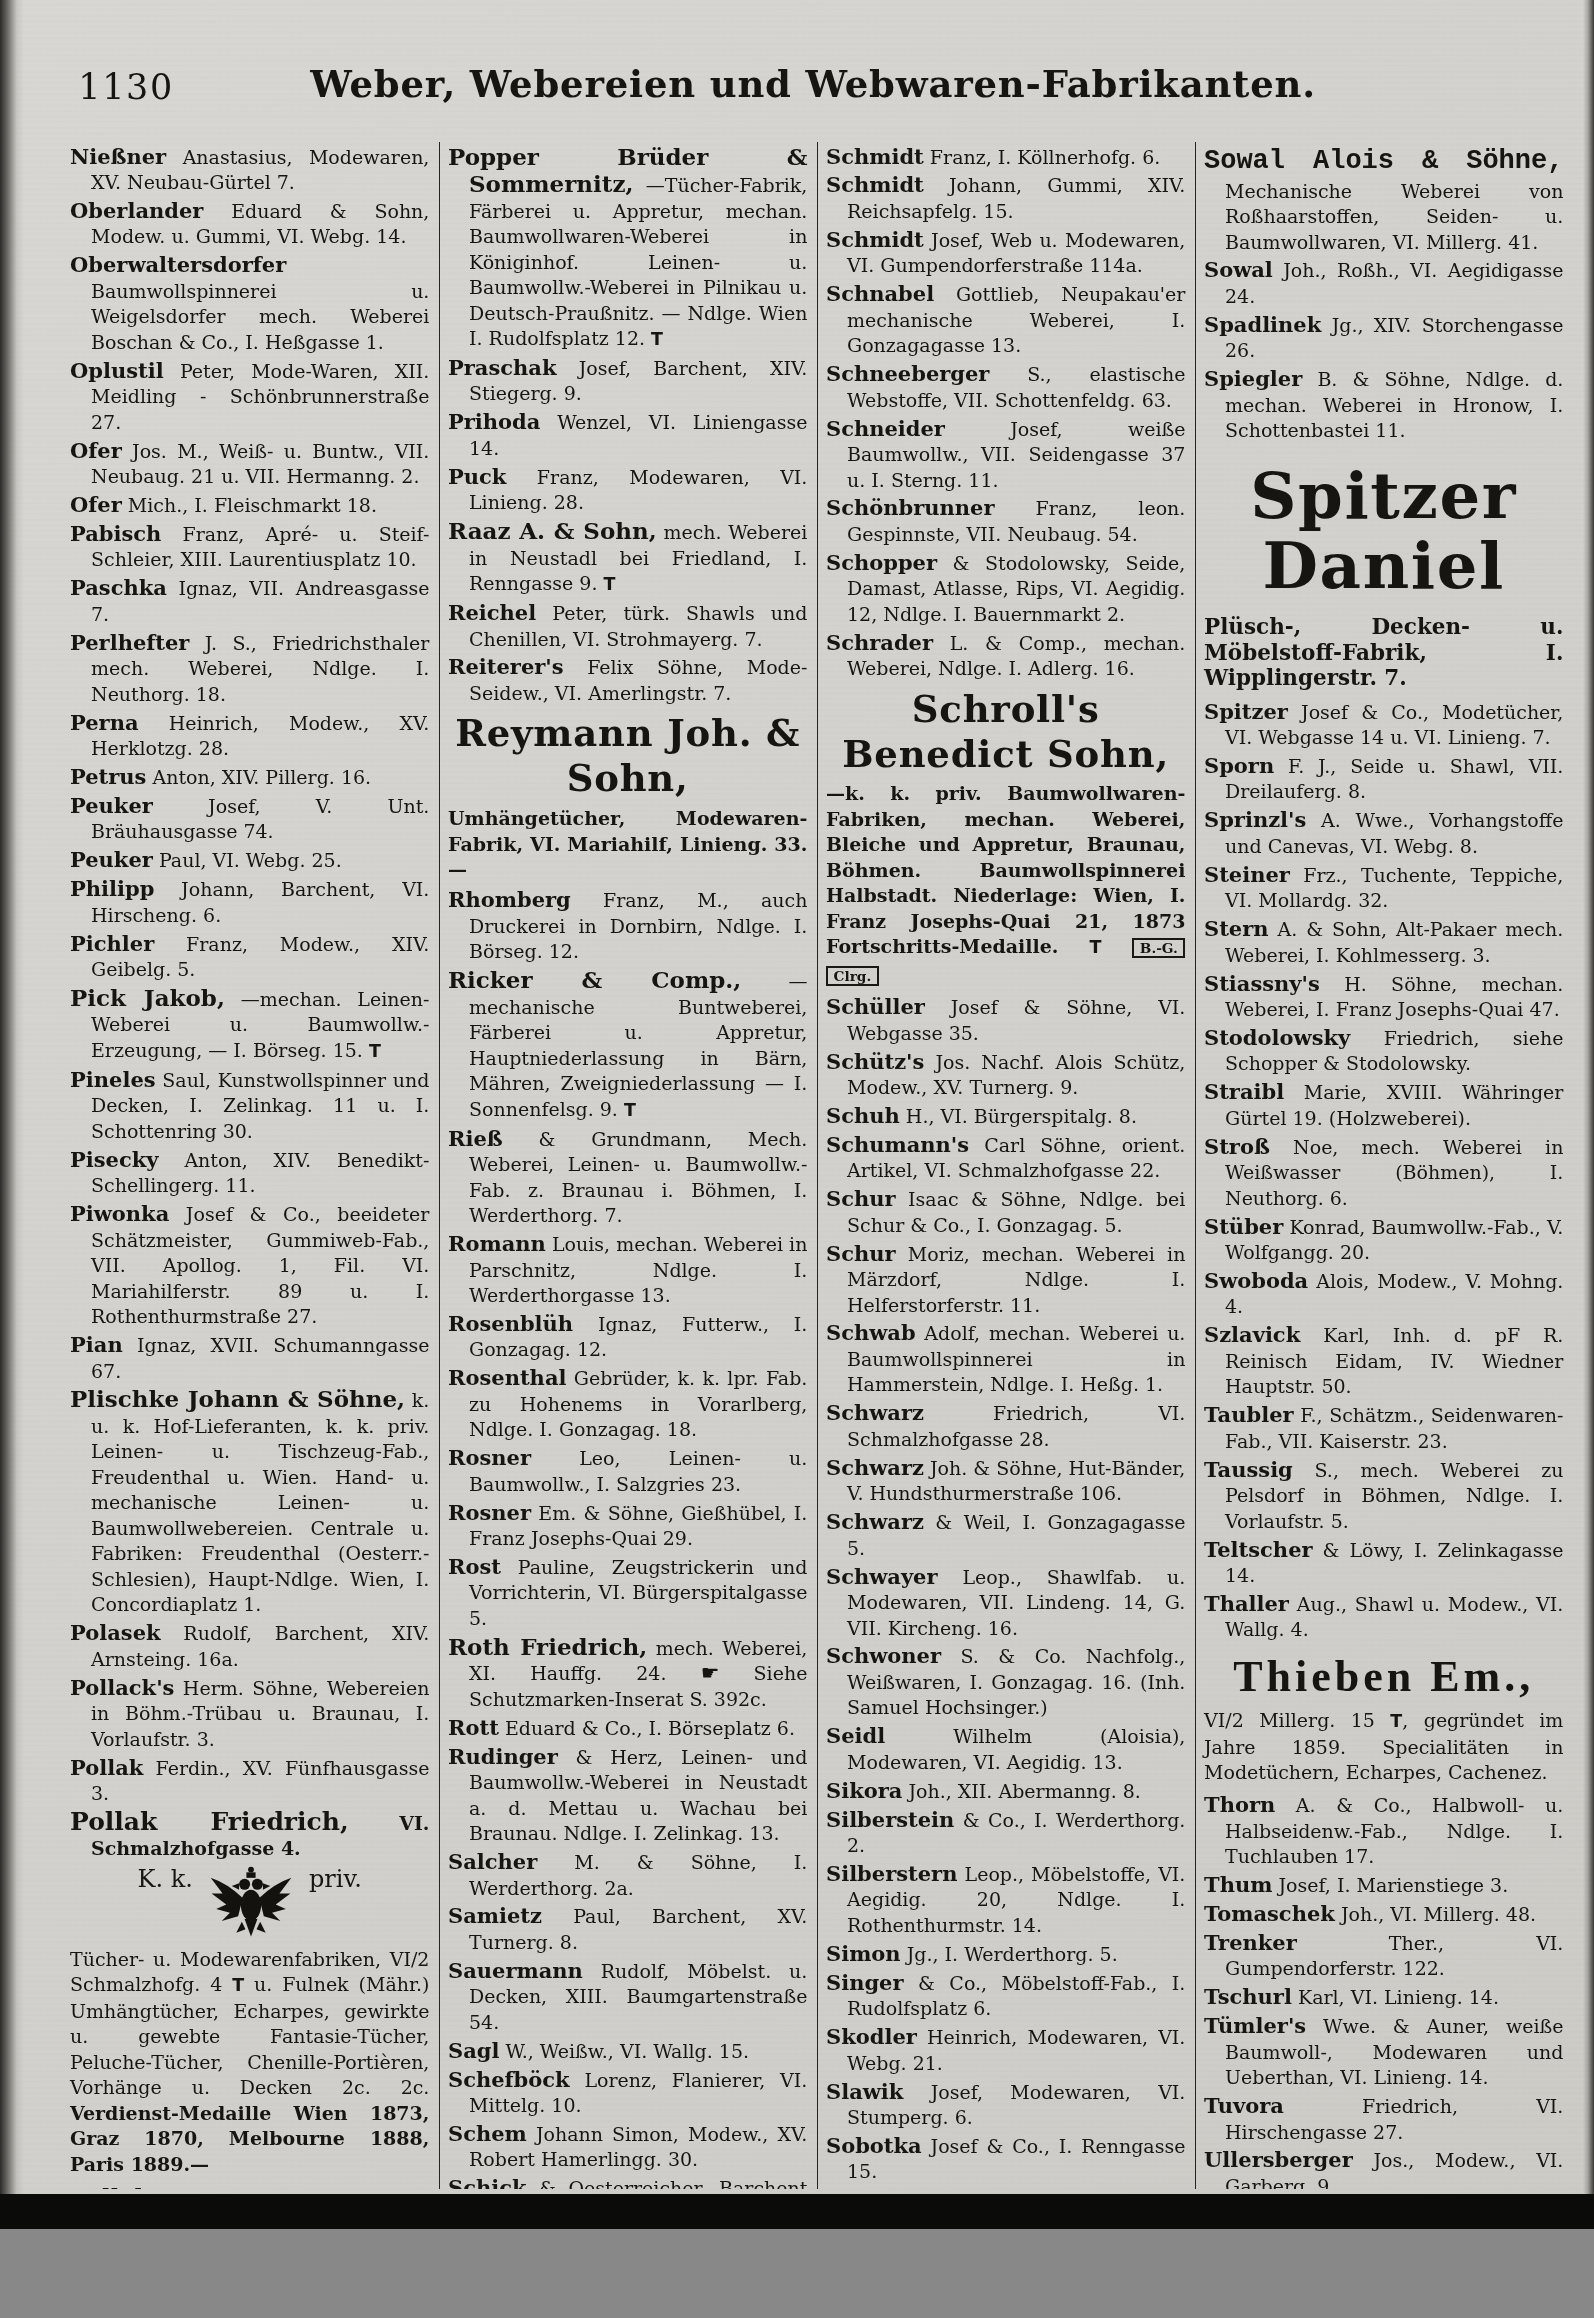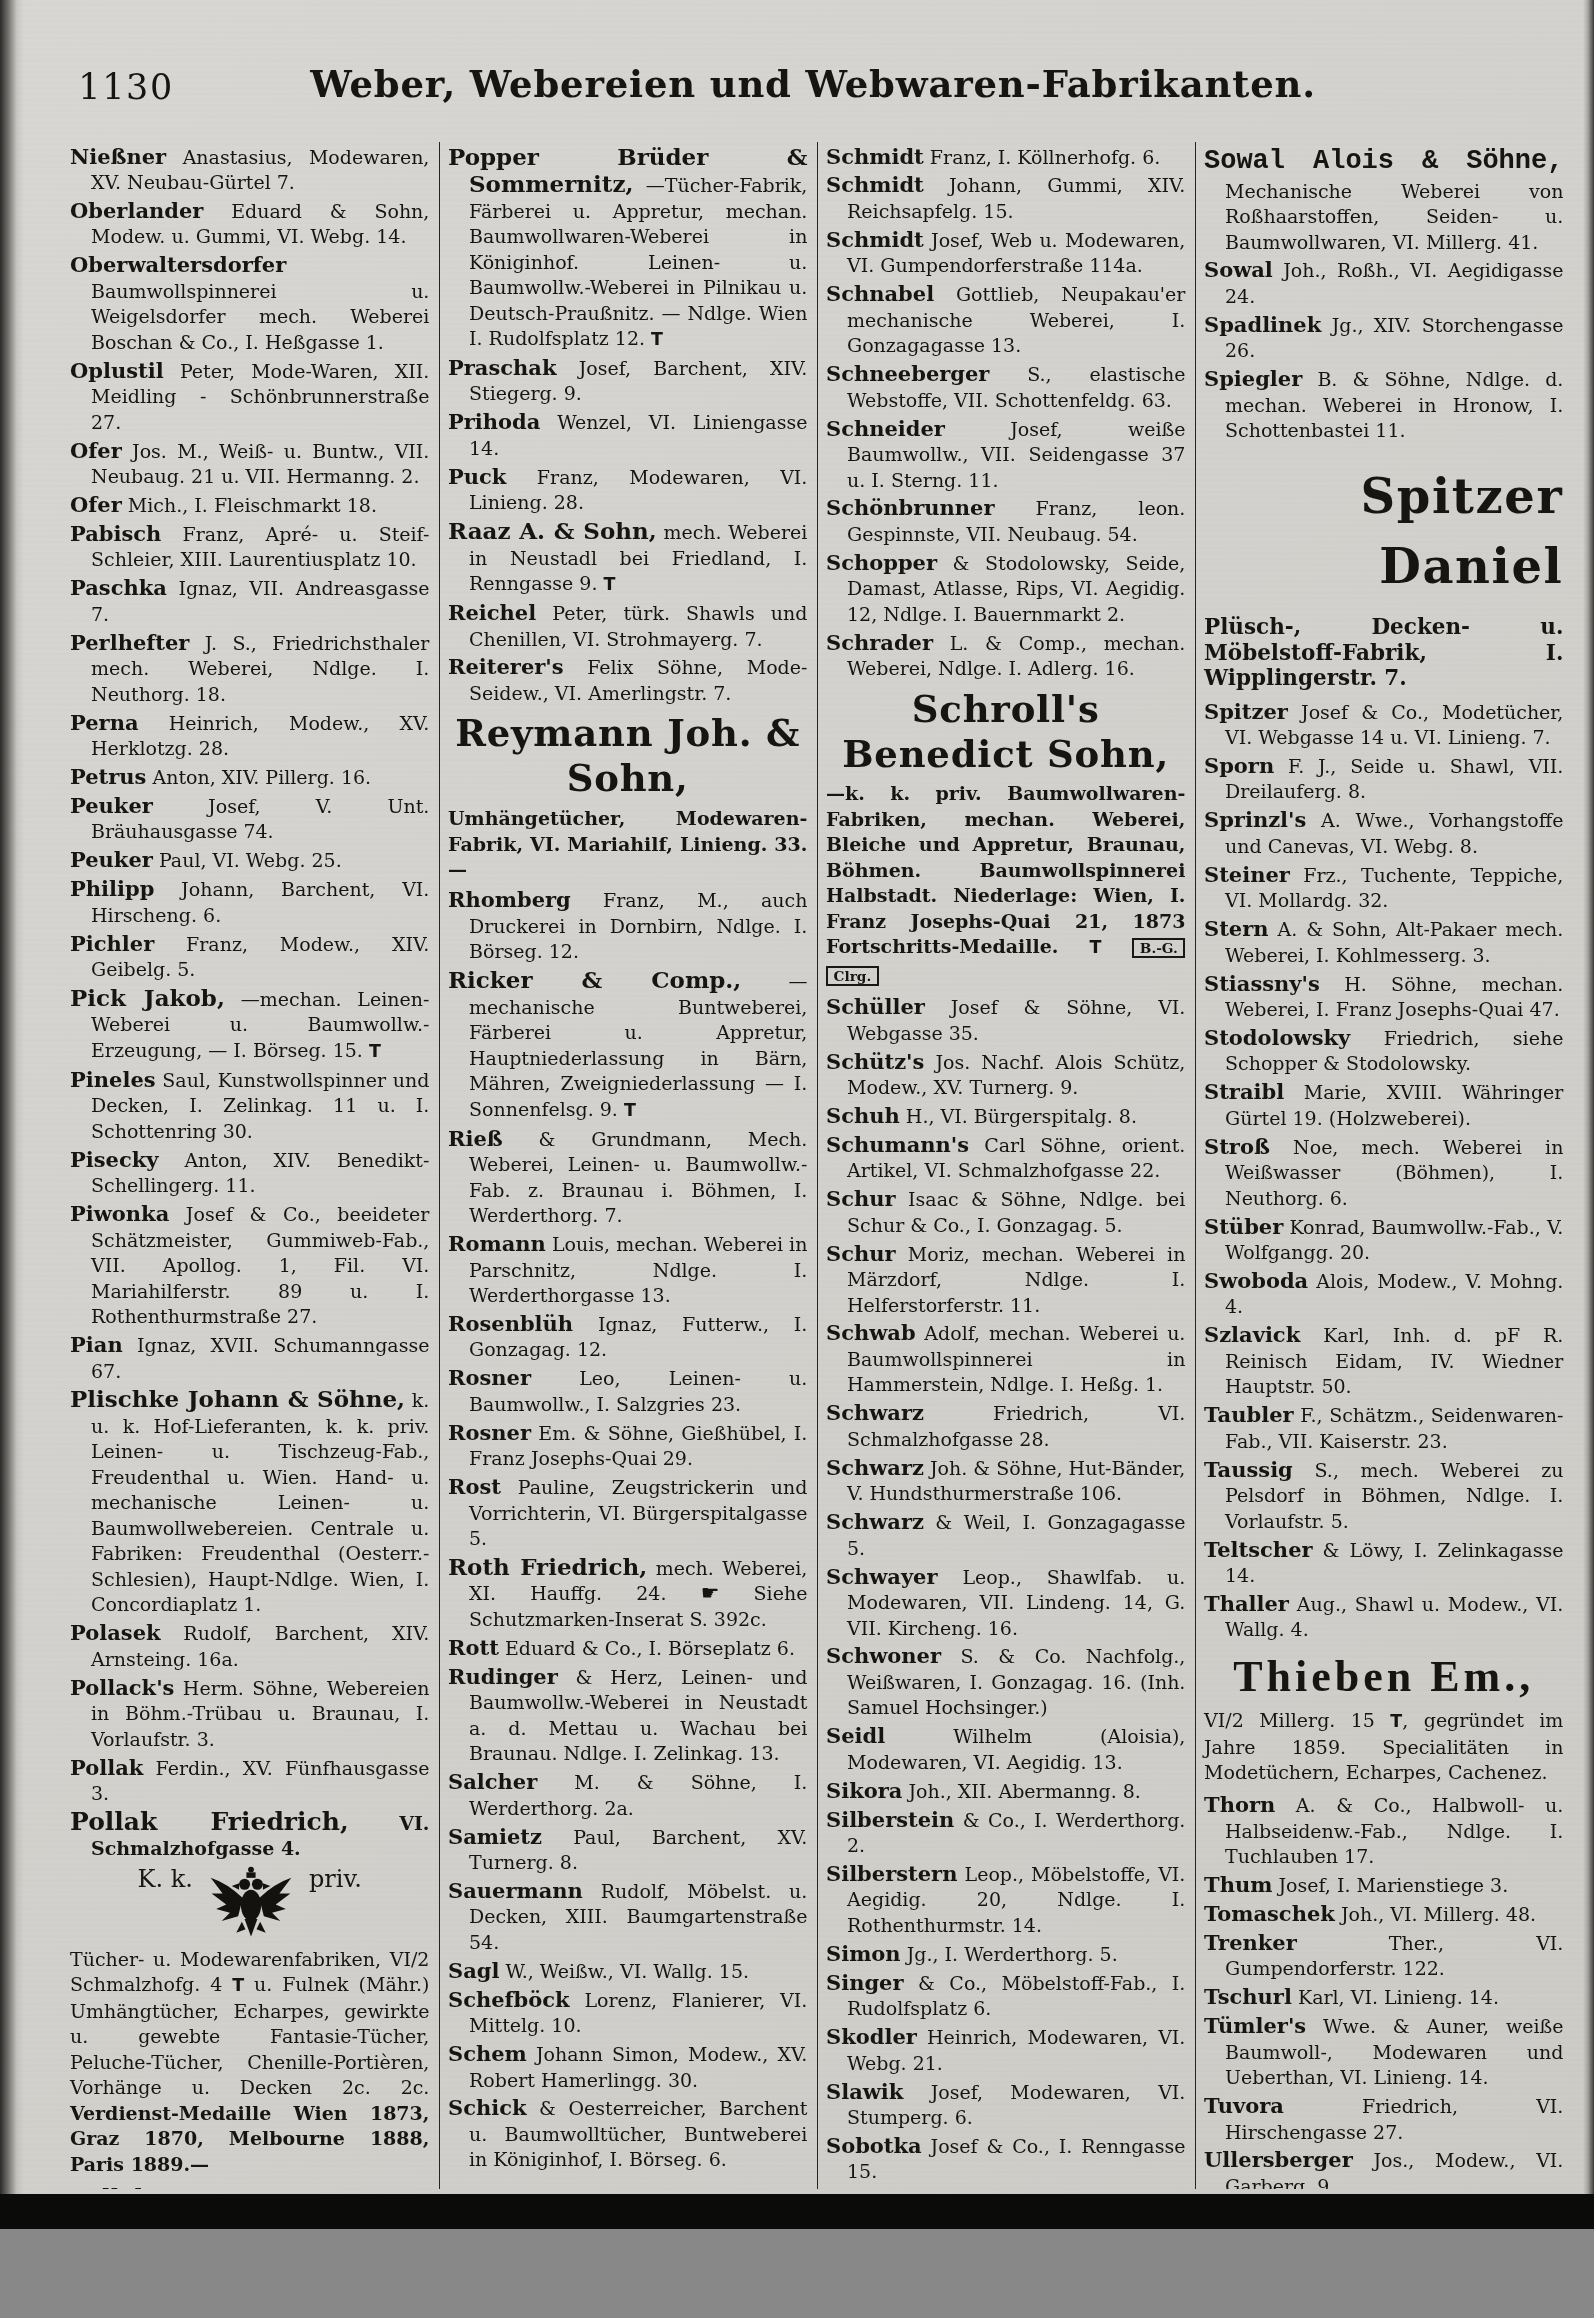--- a/index.html
+++ b/index.html
@@ -27,21 +27,21 @@
   .e-name{font-weight:bold;font-size:21px;}
   .lead-md .e-name{font-size:23px;}
   .lead-lg .e-name{font-size:27px;line-height:35px;font-family:Liberation Mono, monospace;}
   .bold .e-text{font-weight:bold;}
   .bold .e-name{font-size:25px;}
   .s-disp{padding-left:0;text-indent:0;margin:4.8px 0 4.8px;}
   .s-disp .e-name{display:block;font-size:37px;line-height:45px;text-align:center;letter-spacing:0.8px;margin:3.2px 0 4.8px;}
   .s-poster{padding-left:0;text-indent:0;margin:8px 0 6.4px;}
   .s-poster .e-name{display:block;font-family:"Liberation Serif",serif;font-size:44px;line-height:51px;text-align:center;letter-spacing:4px;margin:4.8px 0 6.4px;}
   .s-giant{padding-left:0;text-indent:0;margin:17.5px 0 8px;}
-  .s-giant .e-name{display:block;font-size:48px;line-height:70px;text-align:right;letter-spacing:1.6px;margin:0 0 12.8px;}
+  .s-giant .e-name{display:block;font-size:64px;line-height:70px;text-align:center;letter-spacing:1.6px;margin:0 0 12.8px;}
   .s-giant .e-text{display:block;font-weight:bold;font-size:21.5px;}
   .s-adbody{padding-left:0;text-indent:0;margin-bottom:6.4px;}
   .eagle-row{display:flex;align-items:flex-start;justify-content:center;gap:10px;font-size:24px;margin:3.2px 0 4.8px;}
   .eagle svg{display:block;width:96px;height:77px;}
   .tmark{font-family:"DejaVu Sans","Liberation Sans",sans-serif;font-weight:bold;font-size:.92em;}
   .boxmark{border:2.4px solid #1a1814;padding:0 5.6px;font-size:.72em;font-weight:bold;white-space:nowrap;}
   .hand-icon{font-family:"DejaVu Sans",sans-serif;font-size:1.1em;}
 </style>
 </head>
 <body>
@@ -115,20 +115,21 @@
         <div class="entry"><span class="e-name">Puck</span> <span class="e-text">Franz, Modewaren, VI. Linieng. 28.</span></div>
         <div class="entry lead-md"><span class="e-name">Raaz A. &amp; Sohn,</span> <span class="e-text">mech. Weberei in Neustadl bei Friedland, I. Renngasse 9. <span class="tmark">T</span></span></div>
         <div class="entry"><span class="e-name">Reichel</span> <span class="e-text">Peter, türk. Shawls und Chenillen, VI. Strohmayerg. 7.</span></div>
         <div class="entry"><span class="e-name">Reiterer's</span> <span class="e-text">Felix Söhne, Mode-Seidew., VI. Amerlingstr. 7.</span></div>
         <div class="entry s-disp"><span class="e-name">Reymann Joh. &amp; Sohn,</span> <span class="e-text"><b>Umhängetücher, Modewaren-Fabrik, VI. Mariahilf, Linieng. 33.—</b></span></div>
         <div class="entry"><span class="e-name">Rhomberg</span> <span class="e-text">Franz, M., auch Druckerei in Dornbirn, Ndlge. I. Börseg. 12.</span></div>
         <div class="entry lead-md"><span class="e-name">Ricker &amp; Comp.,</span> <span class="e-text">—mechanische Buntweberei, Färberei u. Appretur, Hauptniederlassung in Bärn, Mähren, Zweigniederlassung — I. Sonnenfelsg. 9. <span class="tmark">T</span></span></div>
         <div class="entry"><span class="e-name">Rieß</span> <span class="e-text">&amp; Grundmann, Mech. Weberei, Leinen- u. Baumwollw.-Fab. z. Braunau i. Böhmen, I. Werderthorg. 7.</span></div>
         <div class="entry"><span class="e-name">Romann</span> <span class="e-text">Louis, mechan. Weberei in Parschnitz, Ndlge. I. Werderthorgasse 13.</span></div>
         <div class="entry"><span class="e-name">Rosenblüh</span> <span class="e-text">Ignaz, Futterw., I. Gonzagag. 12.</span></div>
+        <div class="entry"><span class="e-name">Rosenthal</span> <span class="e-text">Gebrüder, k. k. lpr. Fab. zu Hohenems in Vorarlberg, Ndlge. I. Gonzagag. 18.</span></div>
         <div class="entry"><span class="e-name">Rosner</span> <span class="e-text">Leo, Leinen- u. Baumwollw., I. Salzgries 23.</span></div>
         <div class="entry"><span class="e-name">Rosner</span> <span class="e-text">Em. &amp; Söhne, Gießhübel, I. Franz Josephs-Quai 29.</span></div>
         <div class="entry"><span class="e-name">Rost</span> <span class="e-text">Pauline, Zeugstrickerin und Vorrichterin, VI. Bürgerspitalgasse 5.</span></div>
         <div class="entry lead-md"><span class="e-name">Roth Friedrich,</span> <span class="e-text">mech. Weberei, XI. Hauffg. 24. <span class="hand-icon">☛</span> Siehe Schutzmarken-Inserat S. 392c.</span></div>
         <div class="entry"><span class="e-name">Rott</span> <span class="e-text">Eduard &amp; Co., I. Börseplatz 6.</span></div>
         <div class="entry"><span class="e-name">Rudinger</span> <span class="e-text">&amp; Herz, Leinen- und Baumwollw.-Weberei in Neustadt a. d. Mettau u. Wachau bei Braunau. Ndlge. I. Zelinkag. 13.</span></div>
         <div class="entry"><span class="e-name">Salcher</span> <span class="e-text">M. &amp; Söhne, I. Werderthorg. 2a.</span></div>
         <div class="entry"><span class="e-name">Samietz</span> <span class="e-text">Paul, Barchent, XV. Turnerg. 8.</span></div>
         <div class="entry"><span class="e-name">Sauermann</span> <span class="e-text">Rudolf, Möbelst. u. Decken, XIII. Baumgartenstraße 54.</span></div>
         <div class="entry"><span class="e-name">Sagl</span> <span class="e-text">W., Weißw., VI. Wallg. 15.</span></div>

